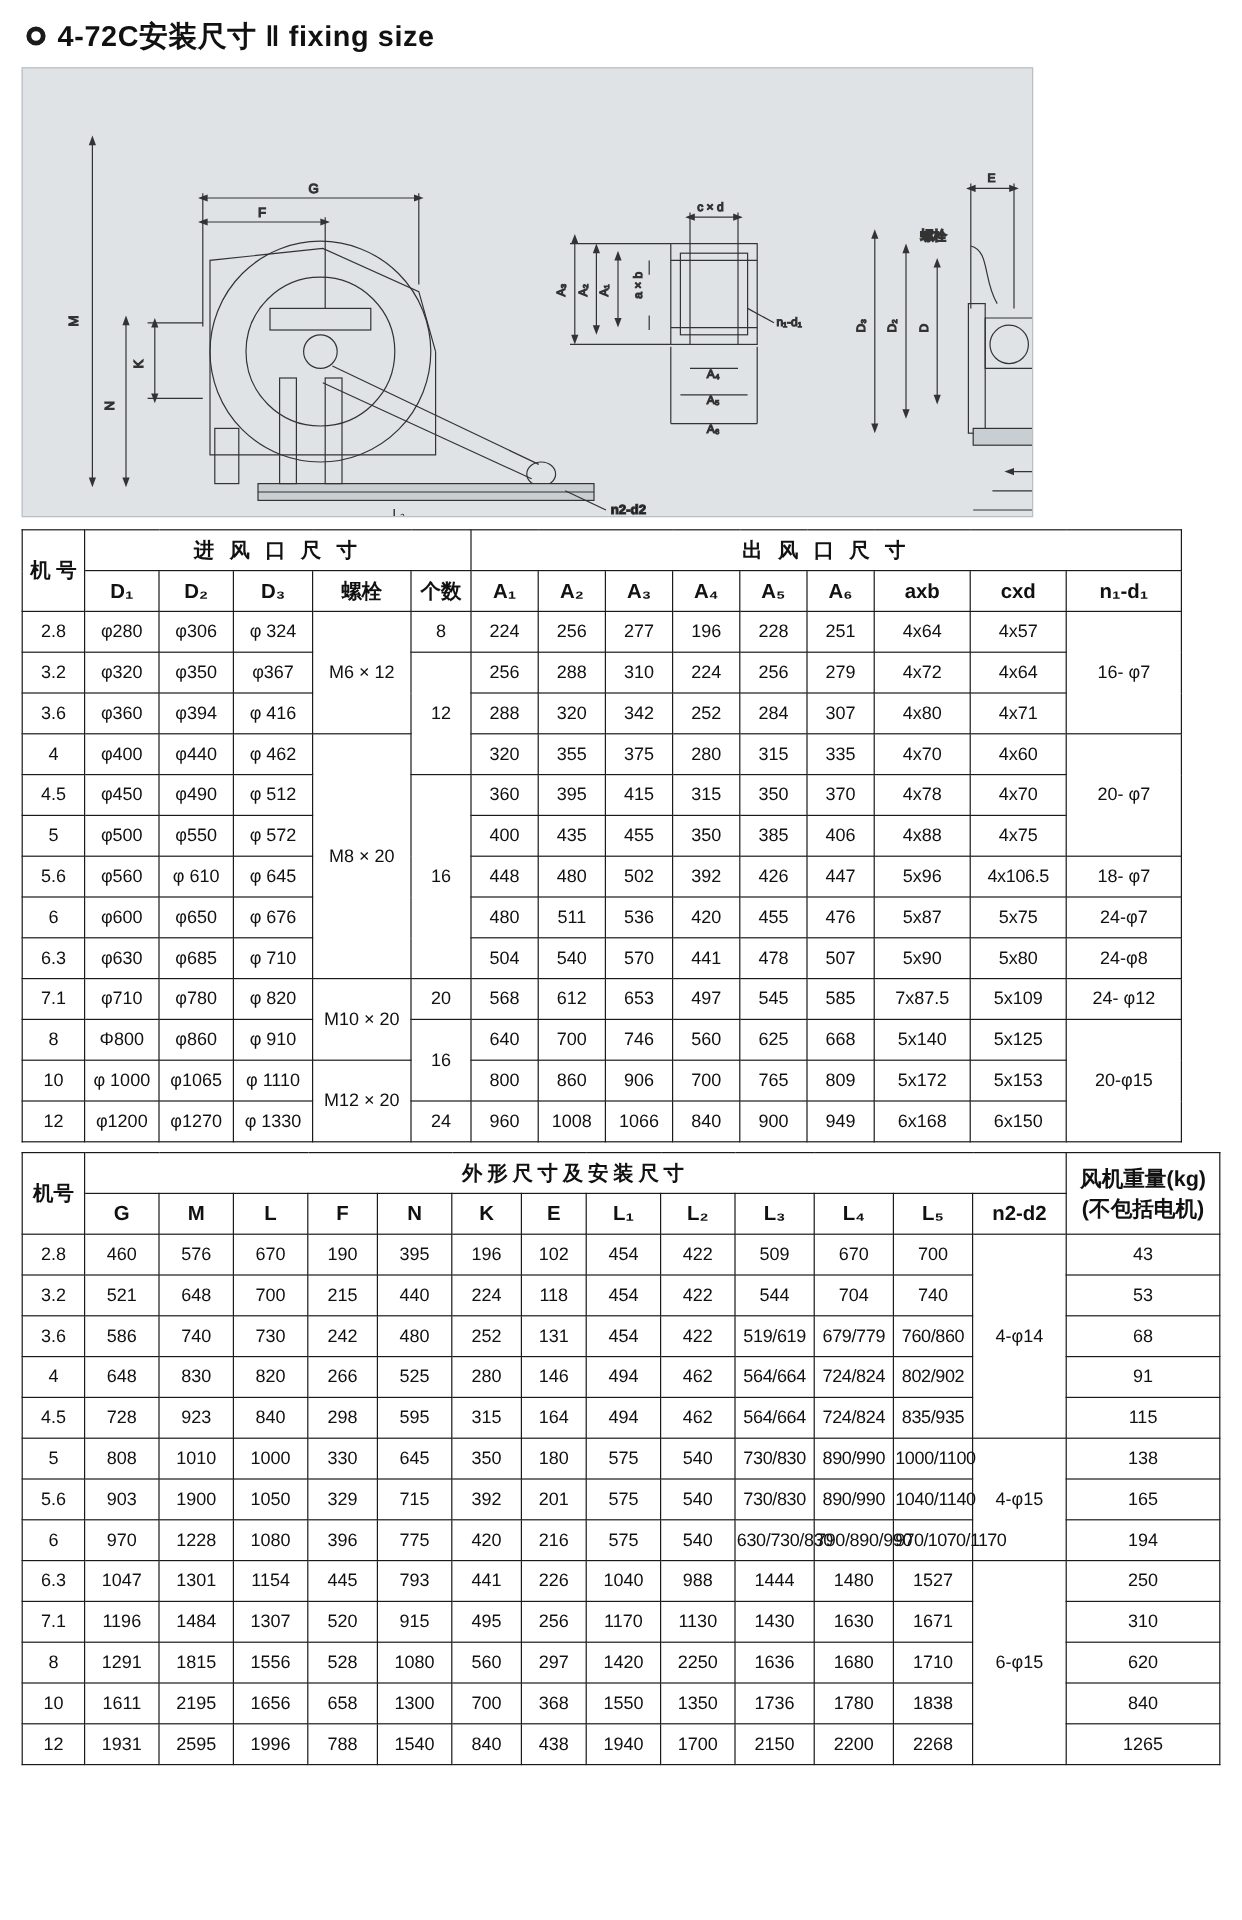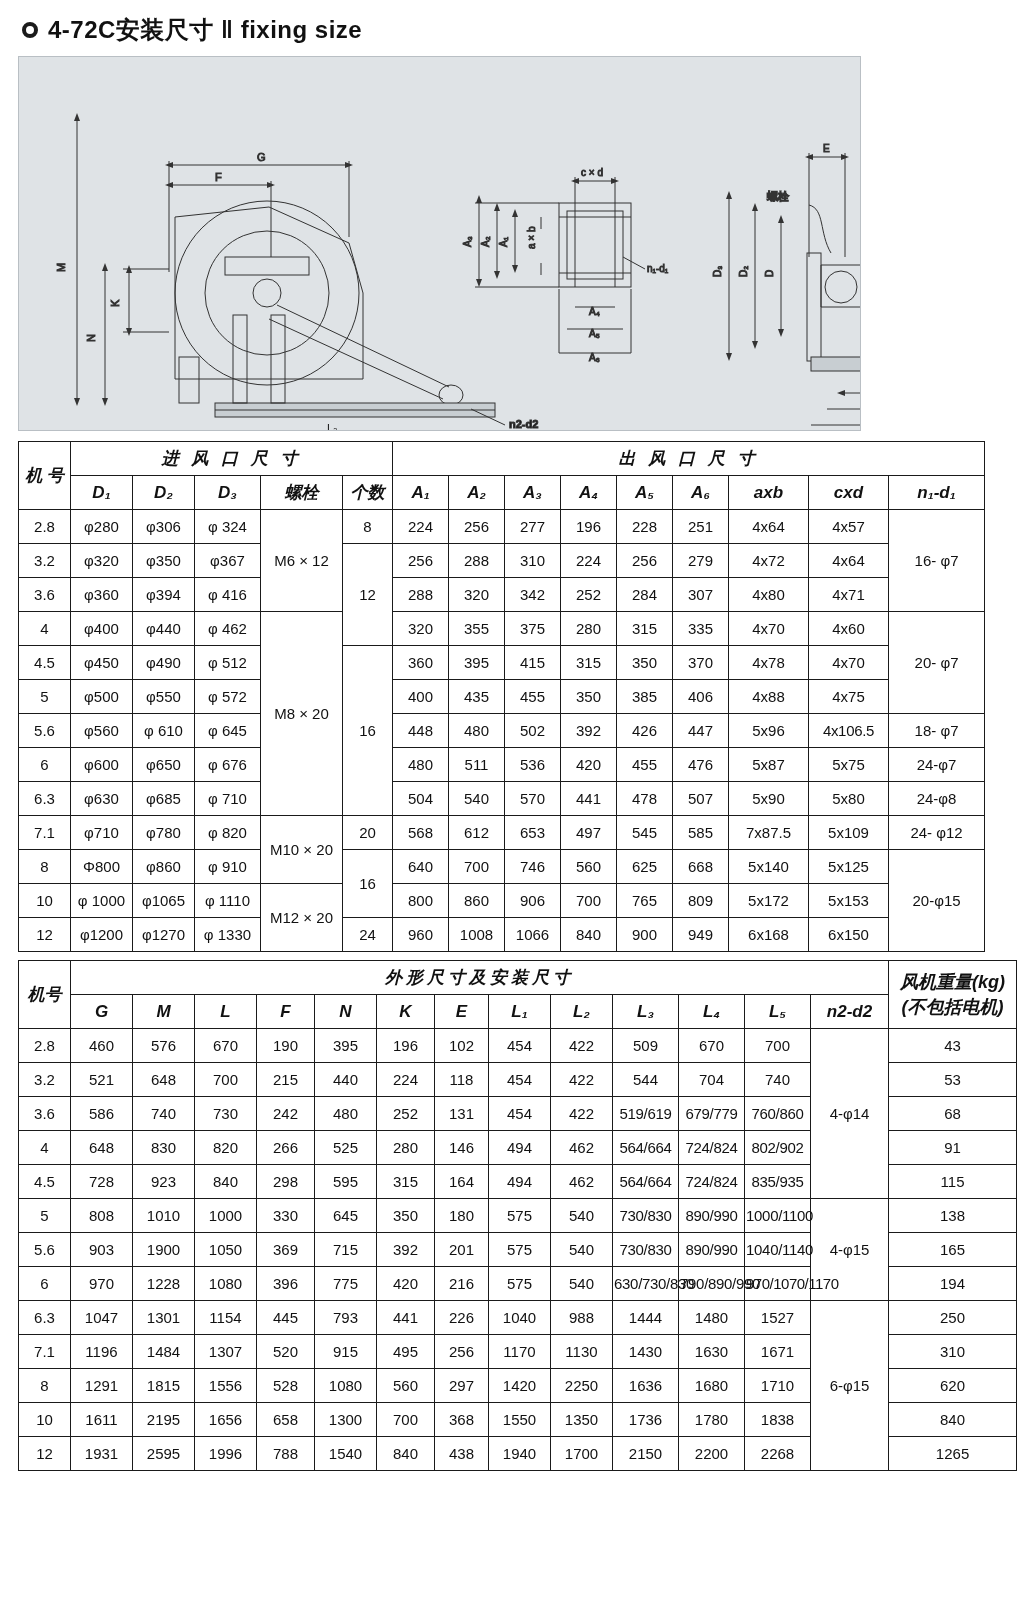--- a/index.html
+++ b/index.html
@@ -53,21 +53,21 @@
   }
   table.grid th, table.grid td {
     border: 1px solid #1a1a1a;
     text-align: center;
     vertical-align: middle;
     font-size: 15px;
     color: #111;
     padding: 5px 1px;
     height: 34px;
   }
-  table.grid th { font-weight: bold; font-size: 17px; font-style: italic; }
+  table.grid th { font-weight: bold; font-size: 17px; }
   .hdr-group { font-size: 16px; font-weight: bold; letter-spacing: 4px; }
   .small-cell { font-size: 11px; letter-spacing: -0.3px; }
   .smaller-cell { font-size: 9.5px; letter-spacing: -0.5px; }
   .nowrap { white-space: nowrap; }
   .t2 { margin-top: 8px; }
   .wt-head { font-size: 18px; font-weight: bold; line-height: 1.35; }
 </style>
 </head>
 <body>
 
@@ -623,21 +623,21 @@
           <td class="small-cell">890/990</td>
           <td class="small-cell">1000/1100</td>
           <td class="nowrap" rowspan="3">4-φ15</td>
           <td>138</td>
         </tr>
         <tr>
           <td>5.6</td>
           <td>903</td>
           <td>1900</td>
           <td>1050</td>
-          <td>369</td>
+          <td>329</td>
           <td>715</td>
           <td>392</td>
           <td>201</td>
           <td>575</td>
           <td>540</td>
           <td class="small-cell">730/830</td>
           <td class="small-cell">890/990</td>
           <td class="small-cell">1040/1140</td>
           <td>165</td>
         </tr>

